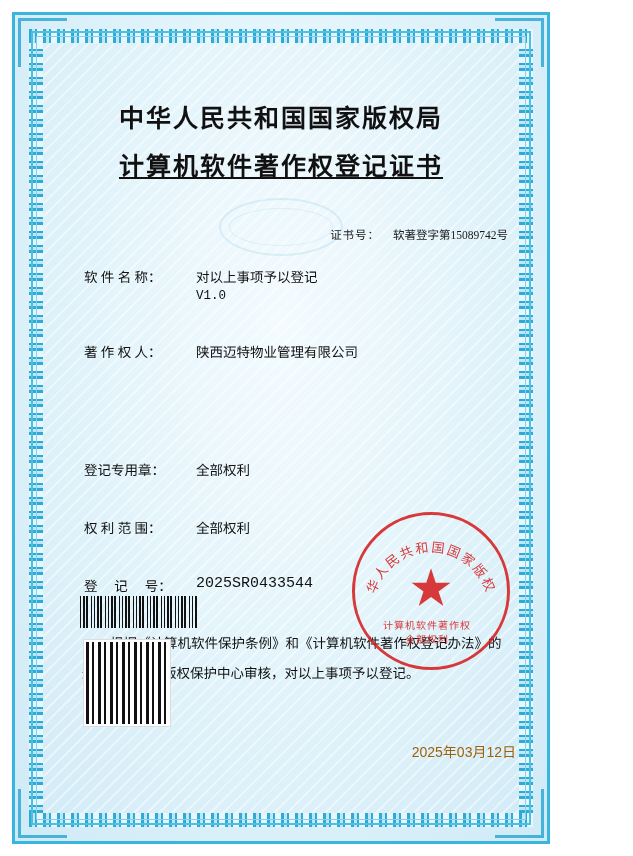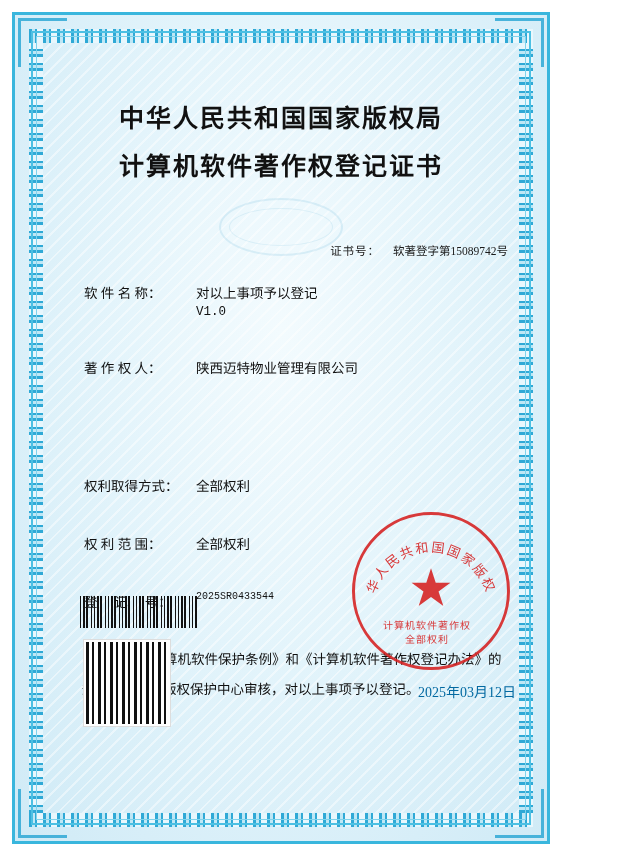--- a/index.html
+++ b/index.html
@@ -144,24 +144,25 @@
     letter-spacing: 2px;
     font-weight: bold;
     font-family: "Liberation Serif", "DejaVu Serif", serif;
   }
   .title-line2 {
     font-size: 25px;
     letter-spacing: 2px;
     font-weight: bold;
     margin-top: 12px;
     font-family: "Liberation Serif", "DejaVu Serif", serif;
+    text-decoration: underline;
   }
 
   .cert-no {
-    margin-top: 60px;
+    margin-top: 44px;
     text-align: right;
     font-size: 11.5px;
     color: #1a1a1a;
     padding-right: 6px;
   }
   .cert-no .label { letter-spacing: 1px; }
   .cert-no .value { margin-left: 10px; }
 
   .fields {
     margin-top: 24px;
@@ -186,21 +187,21 @@
   .field-value .sub {
     display: block;
     font-family: "Liberation Mono", monospace;
     font-size: 12.5px;
     margin-top: 3px;
   }
 
   .gap-1 { height: 28px; }
   .gap-2 { height: 88px; }
 
-  .mono { font-family: "Liberation Mono", monospace; font-size: 10px; }
+  .mono { font-family: "Liberation Mono", monospace; font-size: 15px; }
 
   .statement {
     margin-top: 34px;
     padding: 0 8px 0 34px;
     font-size: 13.5px;
     line-height: 30px;
     color: #111;
     text-align: justify;
   }
   .statement .indent { display: inline-block; width: 28px; }
@@ -268,24 +269,24 @@
     text-align: center;
     font-size: 10px;
     line-height: 14px;
     color: #d62020;
     letter-spacing: 1px;
   }
 
   .issue-date {
     position: absolute;
     right: 46px;
-    top: 681px;
+    top: 741px;
     font-size: 14px;
-    color: #0369a1;
-    font-family: Liberation Serif, serif;
+    color: #a16207;
+    font-family: Liberation Sans, sans-serif;
   }
 </style>
 </head>
 <body>
 
 <div class="certificate">
 
   <div class="paper"></div>
   <div class="texture"></div>
 
@@ -326,21 +327,21 @@
       <div class="gap-1"></div>
 
       <div class="field-row">
         <div class="field-label">著 作 权 人：</div>
         <div class="field-value">陕西迈特物业管理有限公司</div>
       </div>
 
       <div class="gap-2"></div>
 
       <div class="field-row">
-        <div class="field-label">权利取得方式：</div>
+        <div class="field-label">登记专用章：</div>
         <div class="field-value">全部权利</div>
       </div>
 
       <div class="gap-1"></div>
 
       <div class="field-row">
         <div class="field-label">权 利 范 围：</div>
         <div class="field-value">全部权利</div>
       </div>
 

